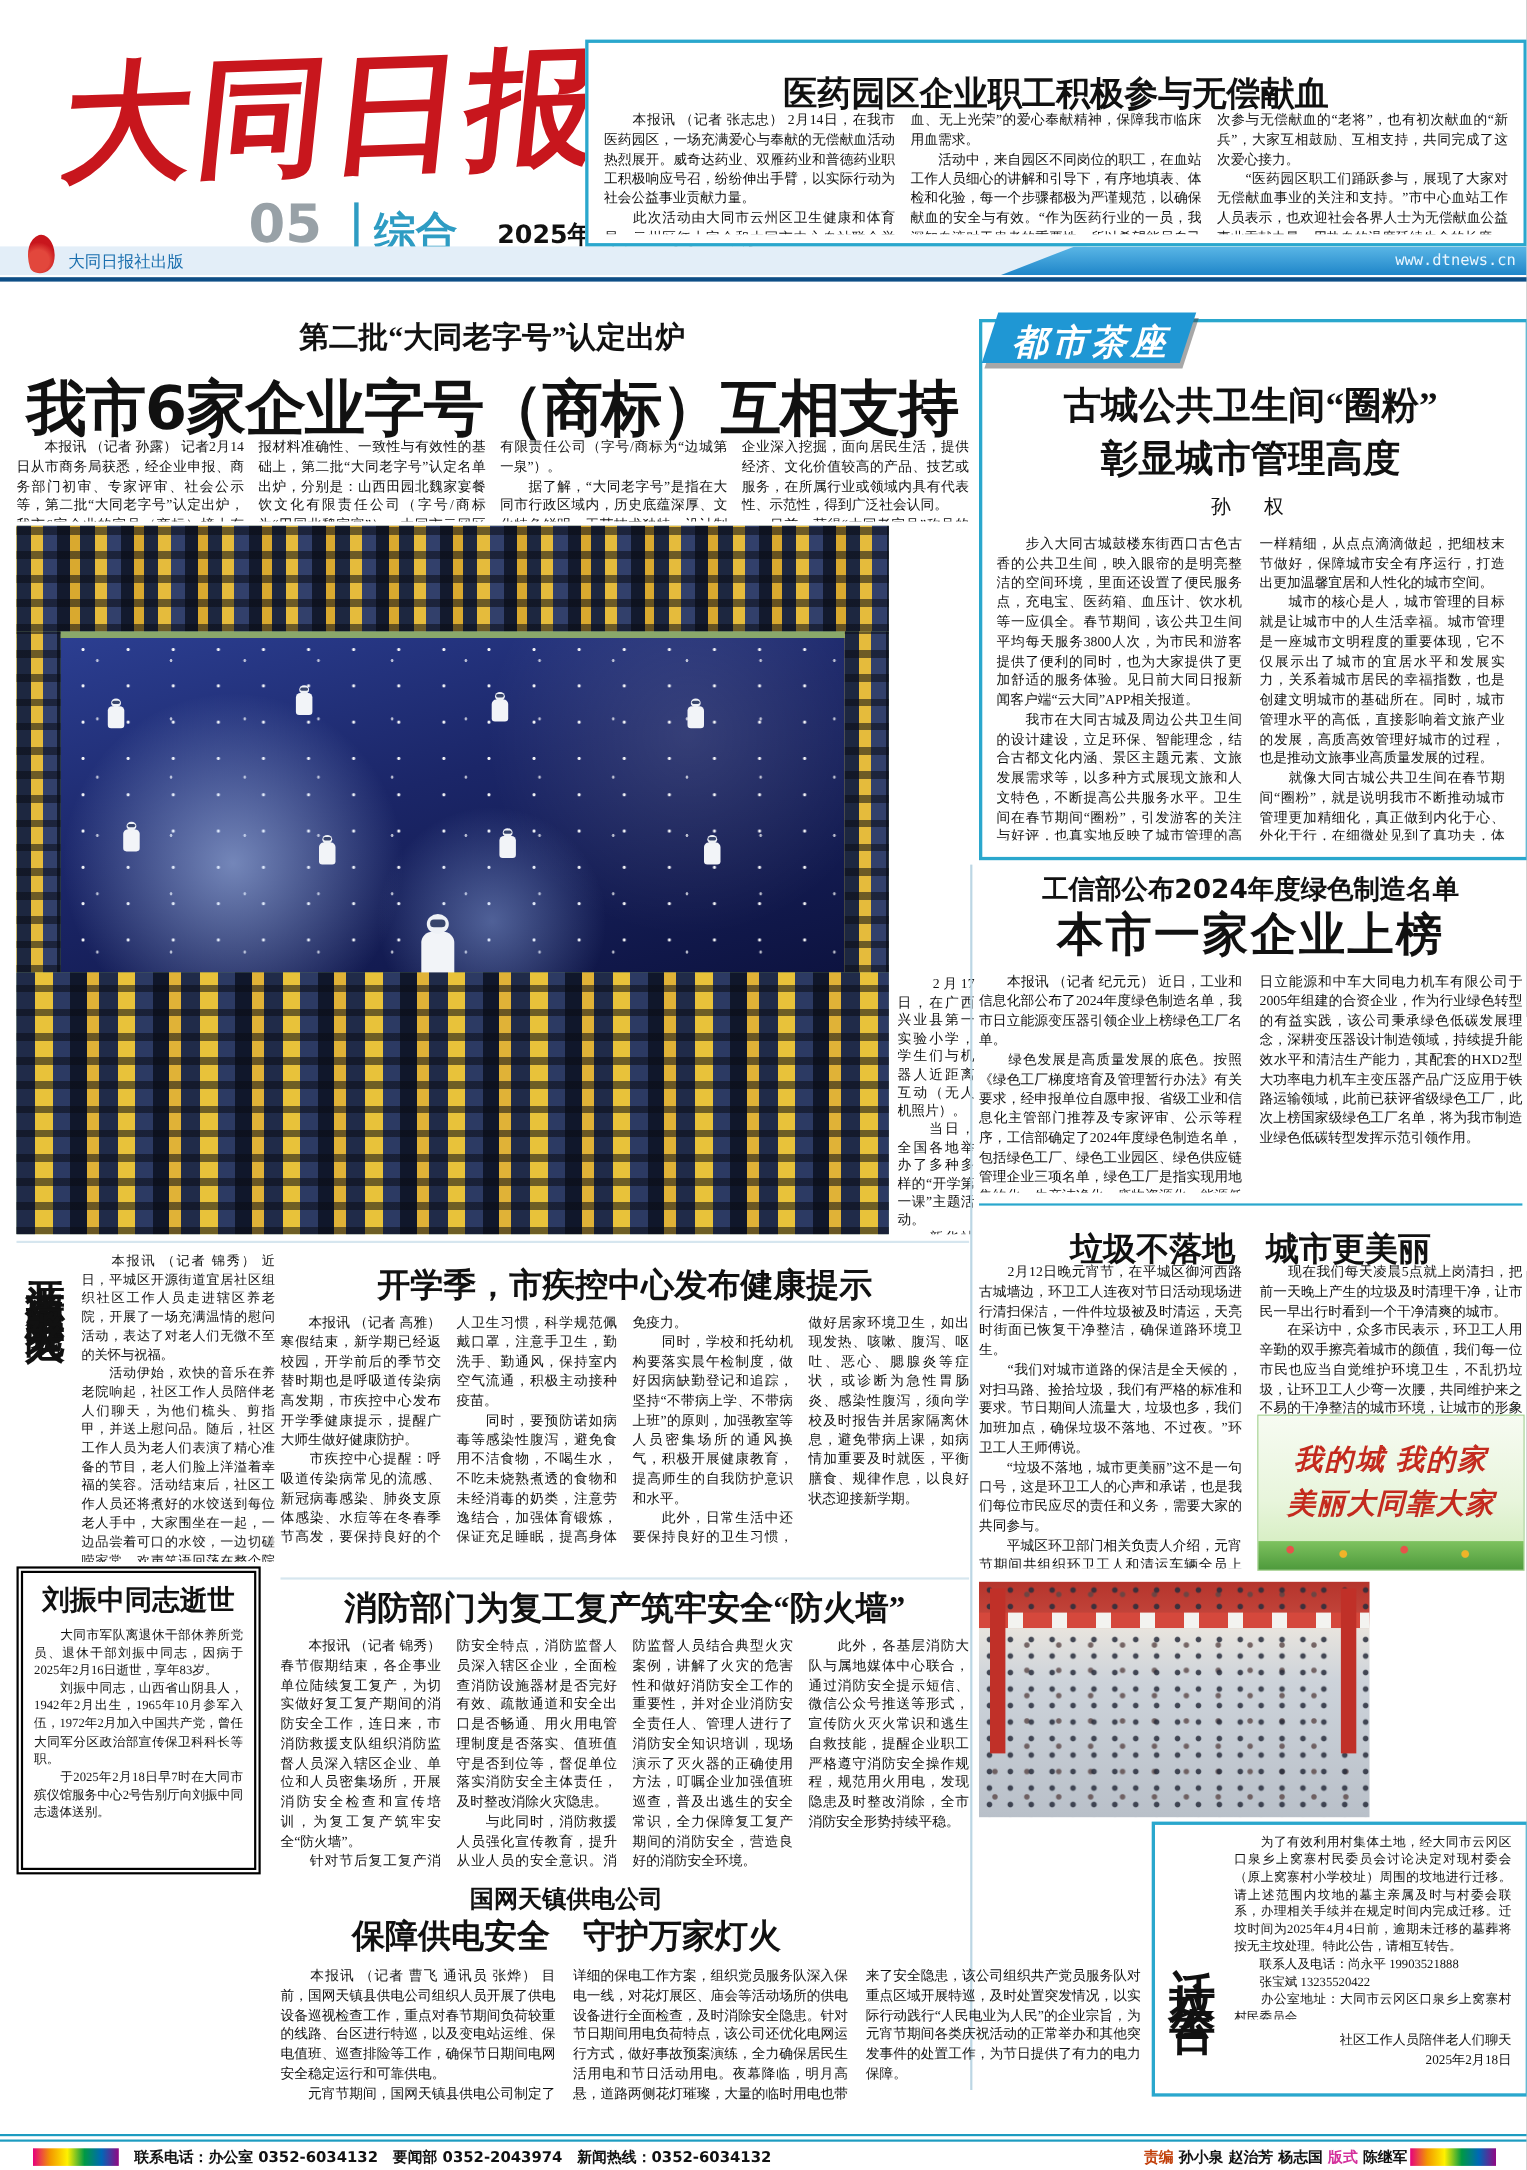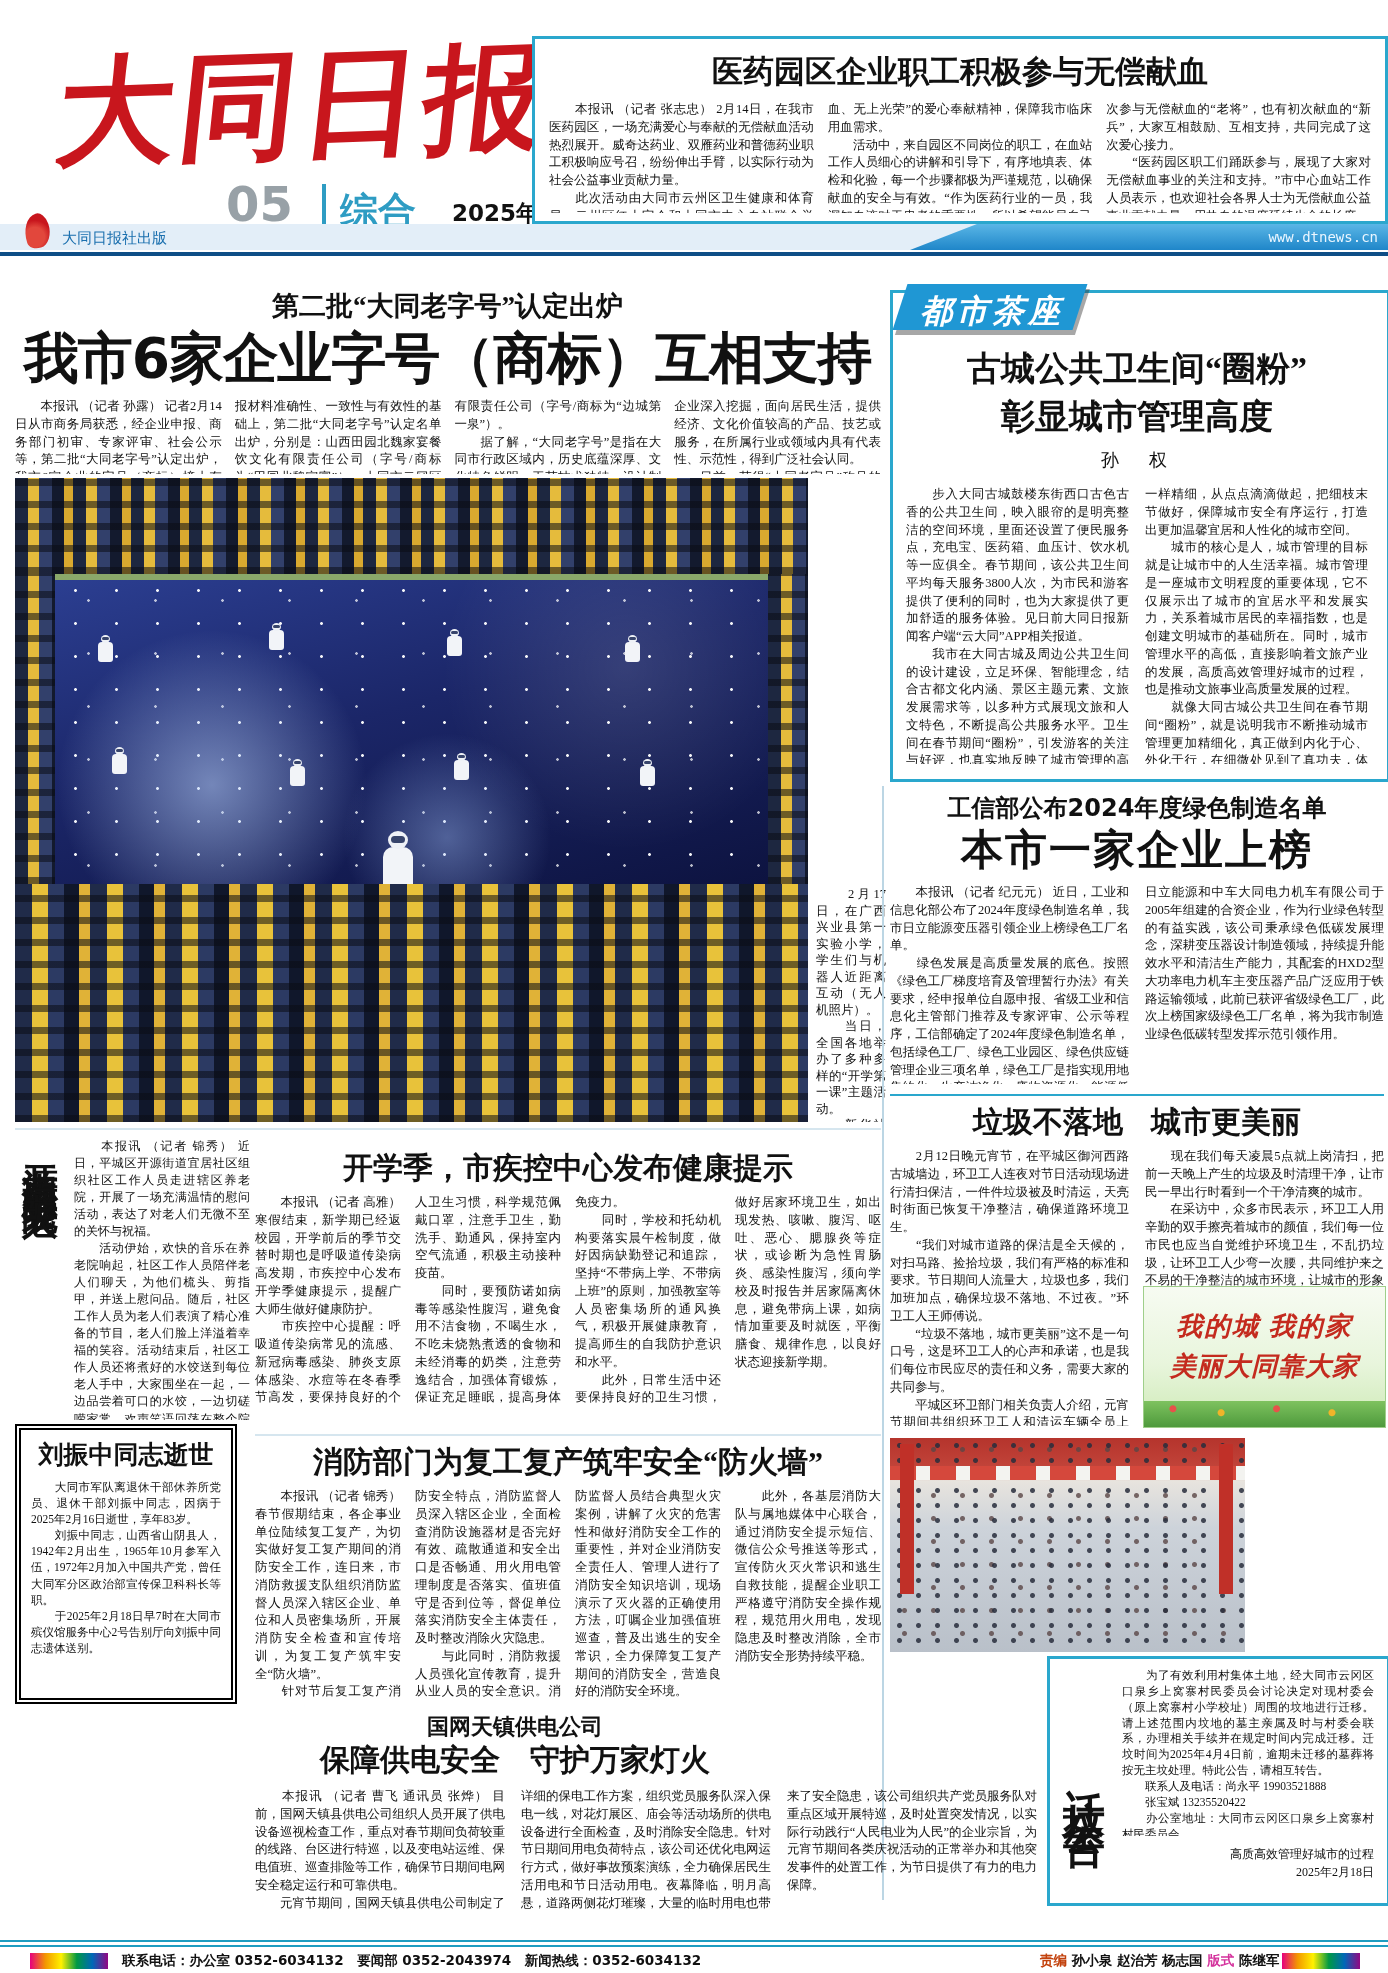--- a/index.html
+++ b/index.html
@@ -1,19 +1,19 @@
 <!DOCTYPE html>
 <html><head>
 <meta charset="utf-8">
 <style>
   html,body{margin:0;padding:0;background:#888;}
   #page{position:relative;width:1388px;height:1973px;background:#fff;margin:0 auto;
         font-family:"Liberation Serif","DejaVu Serif",serif;color:#111;overflow:hidden;}
   .abs{position:absolute;}
-  .hd{font-family:"DejaVu Sans","Liberation Sans",sans-serif;font-weight:900;}
+  .hd{font-family:"DejaVu Sans","Liberation Sans",sans-serif;font-weight:900;margin-top:13px;}
   .body-txt{font-size:12.5px;line-height:1.42;text-align:justify;white-space:pre-line;overflow:hidden;}
   .cols{overflow:hidden;}
   .rule{background:#2aa7cd;}
   
   #masthead-title{left:58px;top:26px;font-size:118px;font-weight:900;color:#c8161d;
     font-family:"DejaVu Serif",serif;transform:skewX(-8deg) rotate(-2deg);letter-spacing:4px;white-space:nowrap;}
   #page-no{left:226px;top:176px;font-size:48px;color:#98a1a7;font-family:"DejaVu Sans",sans-serif;font-weight:bold;}
   #sec-divider{left:322px;top:184px;width:4px;height:46px;background:#2e9cc3;}
   #section-name{left:340px;top:186px;font-size:38px;color:#2e9cc3;font-weight:900;
     font-family:"DejaVu Sans",sans-serif;}
@@ -258,21 +258,21 @@
     <div class="banner-l"></div>
     <div class="banner-r"></div>
   </div>
 
   <div class="abs" id="notice-box"></div>
   <div class="abs" id="notice-title">迁坟公告</div>
   <div class="abs body-txt" id="notice-body">　　为了有效利用村集体土地，经大同市云冈区口泉乡上窝寨村民委员会讨论决定对现村委会（原上窝寨村小学校址）周围的坟地进行迁移。请上述范围内坟地的墓主亲属及时与村委会联系，办理相关手续并在规定时间内完成迁移。迁坟时间为2025年4月4日前，逾期未迁移的墓葬将按无主坟处理。特此公告，请相互转告。
 　　联系人及电话：尚永平 19903521888
 　　张宝斌 13235520422
 　　办公室地址：大同市云冈区口泉乡上窝寨村村民委员会</div>
-  <div class="abs" id="notice-sign1">高质高效管理好城市的过程</div>
+  <div class="abs" id="notice-sign1">社区工作人员陪伴老人们聊天</div>
   <div class="abs" id="notice-sign2">2025年2月18日</div>
 
   <div class="abs" id="mid-rule"></div>
   <div class="abs" id="ky-headline">开源街道慰问养老院老人</div>
   <div class="abs body-txt" id="ky-body">　　本报讯 （记者 锦秀） 近日，平城区开源街道宜居社区组织社区工作人员走进辖区养老院，开展了一场充满温情的慰问活动，表达了对老人们无微不至的关怀与祝福。
 　　活动伊始，欢快的音乐在养老院响起，社区工作人员陪伴老人们聊天，为他们梳头、剪指甲，并送上慰问品。随后，社区工作人员为老人们表演了精心准备的节目，老人们脸上洋溢着幸福的笑容。活动结束后，社区工作人员还将煮好的水饺送到每位老人手中，大家围坐在一起，一边品尝着可口的水饺，一边切磋唠家常，欢声笑语回荡在整个院落，现场氛围温馨祥和。
 　　此次慰问活动，不仅弘扬传承了中华民族敬老爱老的优良传统，更给予了老人们贴心的关爱与温暖，让他们在社会大家庭中感受到浓浓的关怀。</div>
 
   <div class="abs" id="sh-headline">开学季，市疾控中心发布健康提示</div>
   <div class="abs body-txt cols" id="sh-body">　　本报讯 （记者 高雅） 寒假结束，新学期已经返校园，开学前后的季节交替时期也是呼吸道传染病高发期，市疾控中心发布开学季健康提示，提醒广大师生做好健康防护。

